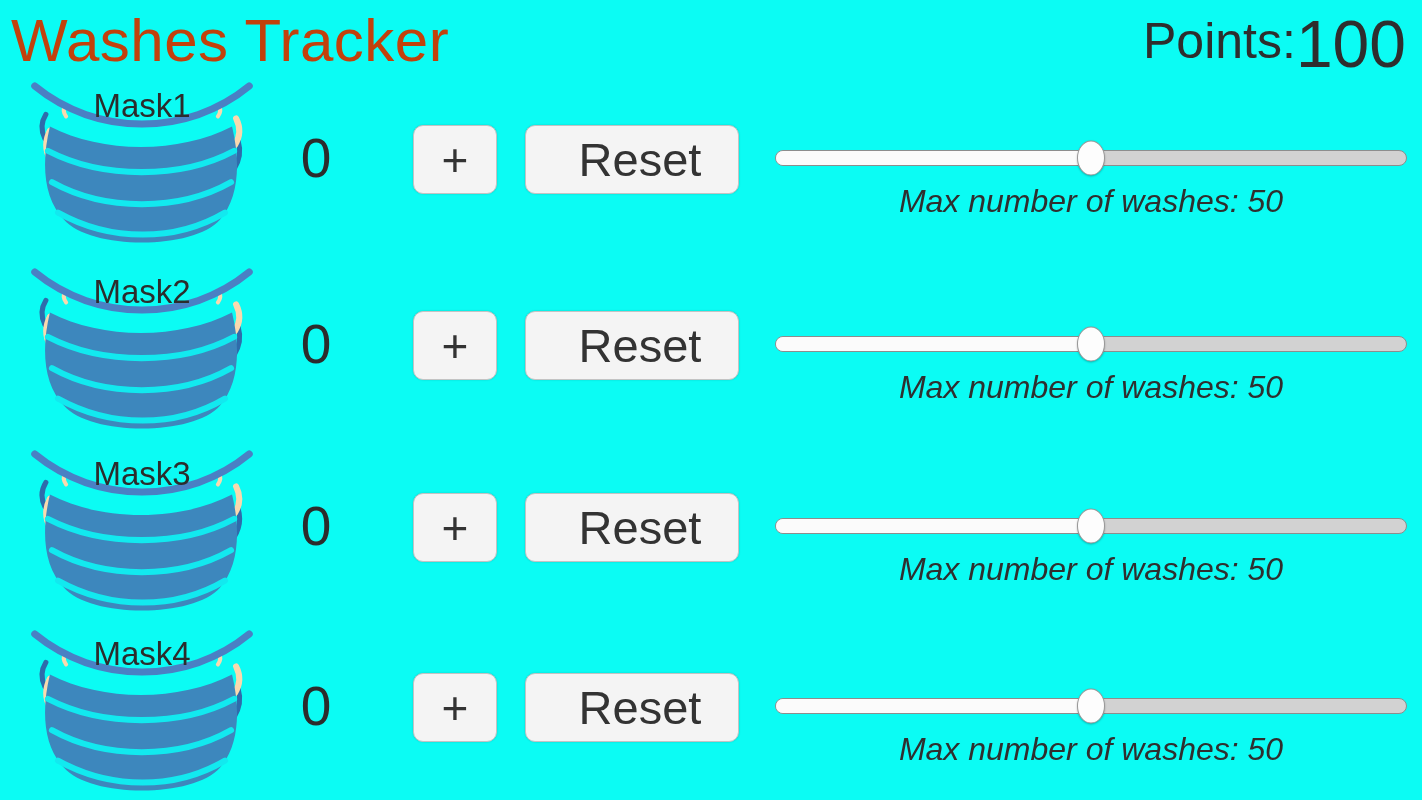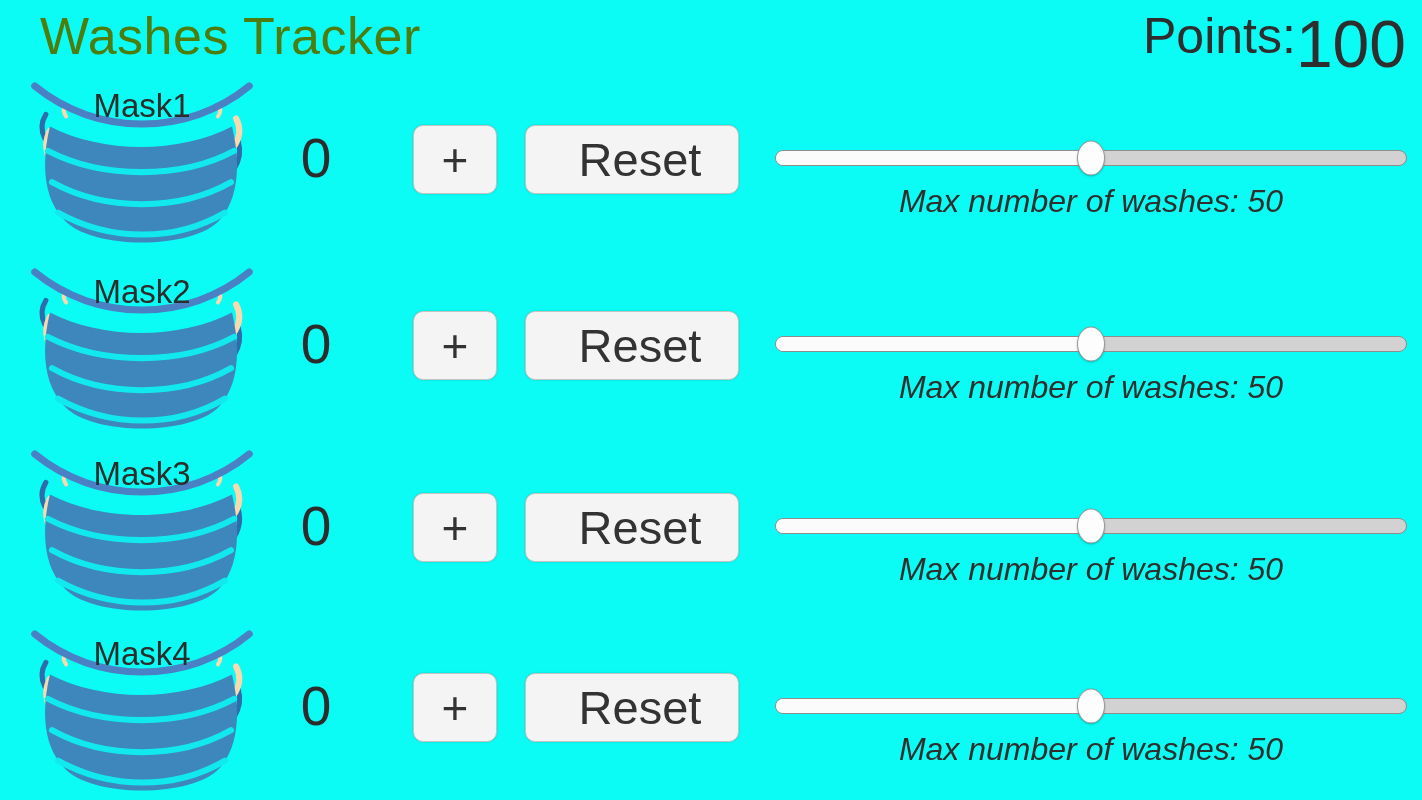--- a/index.html
+++ b/index.html
@@ -5,26 +5,26 @@
   html,body{margin:0;padding:0;}
   body{
     width:1422px;height:800px;overflow:hidden;
     font-family:"Liberation Sans","DejaVu Sans",sans-serif;
     background:#0bfcf4;
   }
   .page{position:relative;width:1422px;height:800px;background:#0bfcf4;}
 
   
   .title{
-    position:absolute;left:40px;top:6px;
-    font-size:52px;font-weight:400;color:#4d7c0f;letter-spacing:0.5px;
+    position:absolute;left:11px;top:6px;
+    font-size:60px;font-weight:400;color:#c2410c;letter-spacing:0.5px;
   }
   .points{
     position:absolute;right:16px;top:4px;
-    display:flex;align-items:center;color:#2e2e2e;
+    display:flex;align-items:flex-end;color:#2e2e2e;
   }
   .points-label{font-size:50px;line-height:1.15;}
   .points-value{font-size:66px;line-height:1.0;transform:translateY(7px);}
 
   
   .row{position:absolute;left:0;width:1422px;height:186px;margin-left:13px;}
 
   .mask-wrap{position:absolute;left:16px;top:0;width:226px;height:172px;}
   .mask-wrap svg{position:absolute;left:0;top:0;width:226px;height:172px;}
   .mask-label{

